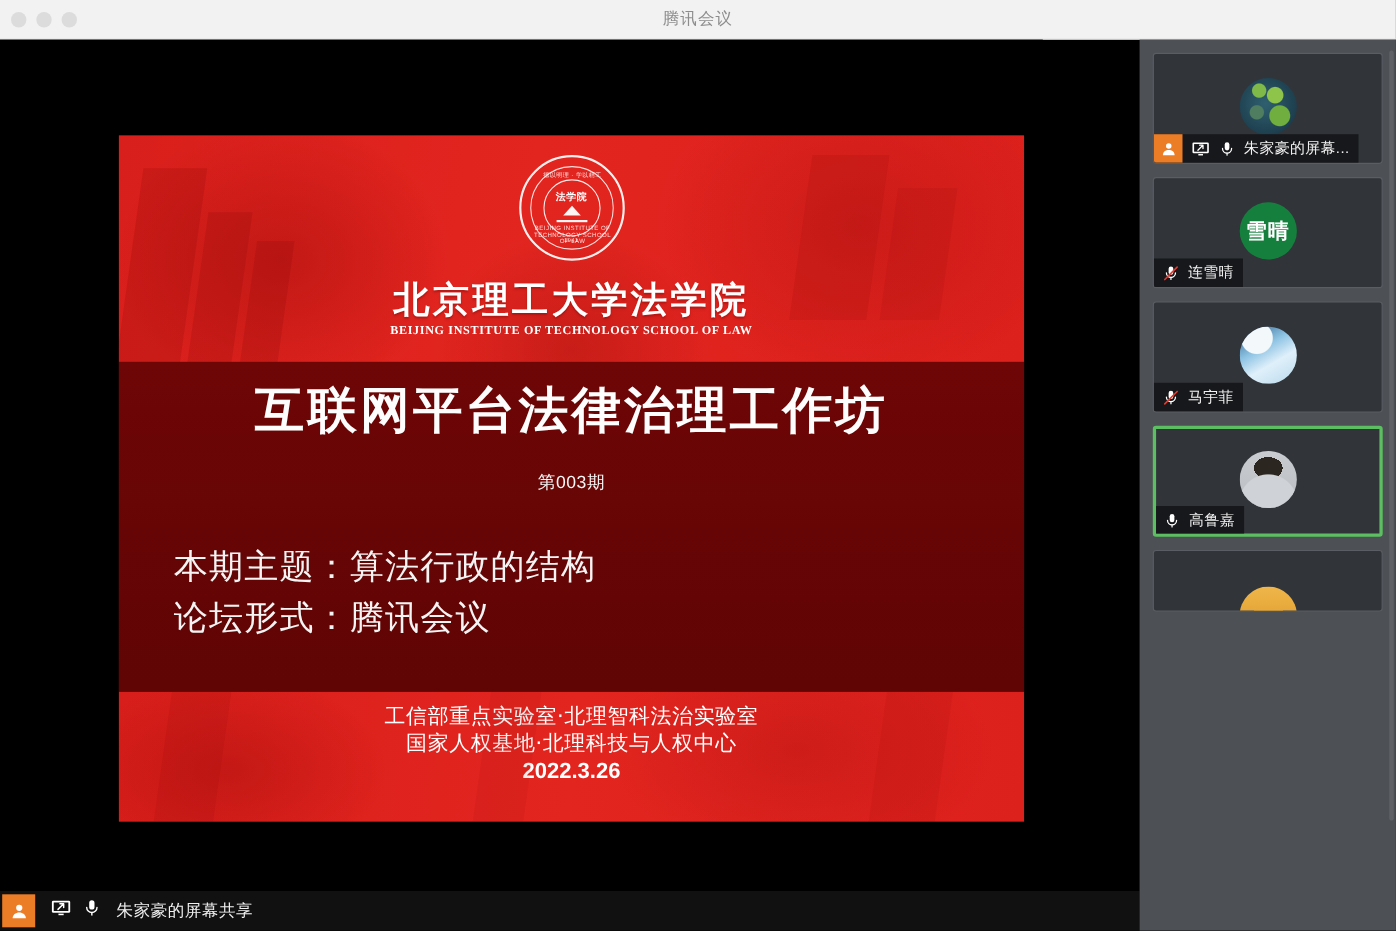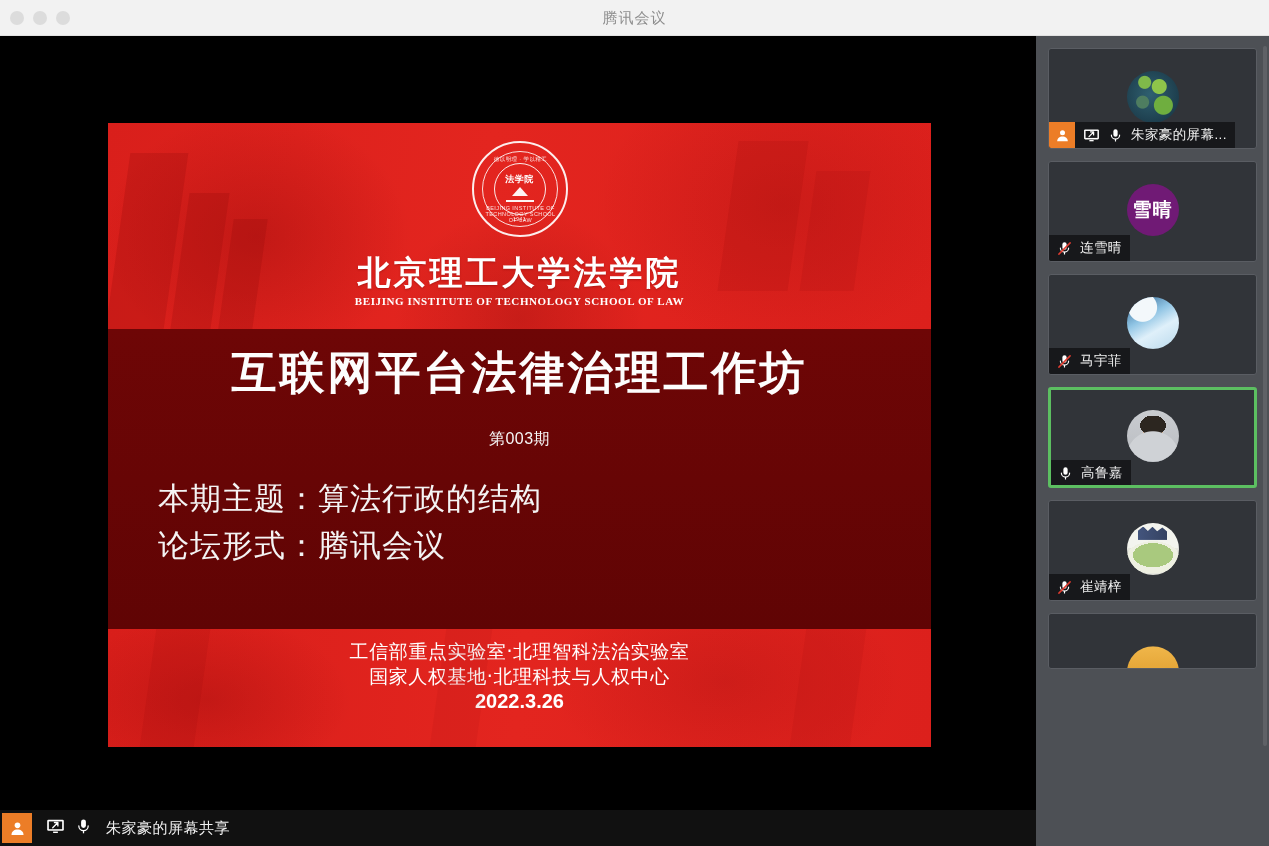--- a/index.html
+++ b/index.html
@@ -115,21 +115,21 @@
     position: absolute; left: 50%; top: 14px; transform: translateX(-50%);
     white-space: nowrap; color: #fdfdfd; font-size: 45px; font-weight: 700;
     letter-spacing: 3px;
     font-family: "DejaVu Sans", "Liberation Sans", sans-serif;
   }
   .slide-issue {
     position: absolute; left: 50%; top: 100px; transform: translateX(-50%);
     white-space: nowrap; color: #f6f6f6; font-size: 16px; letter-spacing: .5px;
   }
   .slide-lines {
-    position: absolute; left: 50px; top: 146px;
+    position: absolute; left: 50px; top: 163px;
     color: #f4f4f4; font-size: 31px; line-height: 1.50;
     letter-spacing: 1px;
     font-family: "DejaVu Sans", "Liberation Sans", sans-serif;
   }
 
   
   .slide-footer {
     position: absolute; left: 0; top: 506px; width: 823px; height: 118px;
     background:
       radial-gradient(ellipse 200px 120px at 12% 60%, rgba(150,10,10,.34), rgba(150,10,10,0) 72%),
@@ -169,21 +169,21 @@
     width: 209px; height: 101px;
     background: #313439; border: 1px solid #5a5d63; border-radius: 3px;
     overflow: hidden;
   }
   .tile.speaking { border: 3px solid #5cbf61; }
   .avatar {
     position: absolute; left: 50%; top: 50%; transform: translate(-50%,-54%);
     width: 52px; height: 52px; border-radius: 50%; overflow: hidden;
   }
   .avatar.initials {
-    background: #701a75; color: #fff; font-size: 19px; font-weight: 700;
+    background: #15803d; color: #fff; font-size: 19px; font-weight: 700;
     display: flex; align-items: center; justify-content: center; letter-spacing: 1px;
   }
   .av-globe { width:100%; height:100%;
     background:
       radial-gradient(circle at 62% 30%, #8ec44a 0 7px, rgba(0,0,0,0) 8px),
       radial-gradient(circle at 34% 22%, #7fb94a 0 6px, rgba(0,0,0,0) 7px),
       radial-gradient(circle at 70% 66%, #6fae3f 0 9px, rgba(0,0,0,0) 10px),
       radial-gradient(circle at 30% 60%, #4e7d60 0 6px, rgba(0,0,0,0) 7px),
       radial-gradient(circle at 45% 45%, #2f6070 0%, #16303f 100%);
   }
@@ -390,36 +390,20 @@
           <span class="chip-icon">
             <svg width="15" height="17" viewBox="0 0 24 24" fill="#fff">
               <rect x="8.6" y="2" width="6.8" height="12" rx="3.4"></rect>
               <path d="M5.4 11.2a6.6 6.6 0 0 0 13.2 0" stroke="#fff" stroke-width="1.9" fill="none" stroke-linecap="round"></path>
               <rect x="11.1" y="17.3" width="1.8" height="4.3"></rect>
             </svg>
           </span>
           <span class="chip-name">高鲁嘉</span>
         </div>
       </div>
-      <div class="tile">
-        <div class="avatar">
-          <div class="av-soup"></div>
-        </div>
-        <div class="name-chip">
-          <span class="chip-icon">
-            <svg width="15" height="17" viewBox="0 0 24 24">
-              <rect x="8.6" y="2" width="6.8" height="12" rx="3.4" fill="#fff"></rect>
-              <path d="M5.4 11.2a6.6 6.6 0 0 0 13.2 0" stroke="#fff" stroke-width="1.9" fill="none" stroke-linecap="round"></path>
-              <rect x="11.1" y="17.3" width="1.8" height="4.3" fill="#fff"></rect>
-              <path d="M3 21 L21 3" stroke="#e03b2f" stroke-width="2.4" stroke-linecap="round"></path>
-            </svg>
-          </span>
-          <span class="chip-name">崔靖梓</span>
-        </div>
-      </div>
       <div class="tile tile-partial">
         <div class="avatar" style="transform: translate(-50%, 10%);">
           <div class="av-amber"></div>
         </div>
       </div>
     </div>
   <div class="scrollbar"></div>
 </div>
 
 </body></html>

